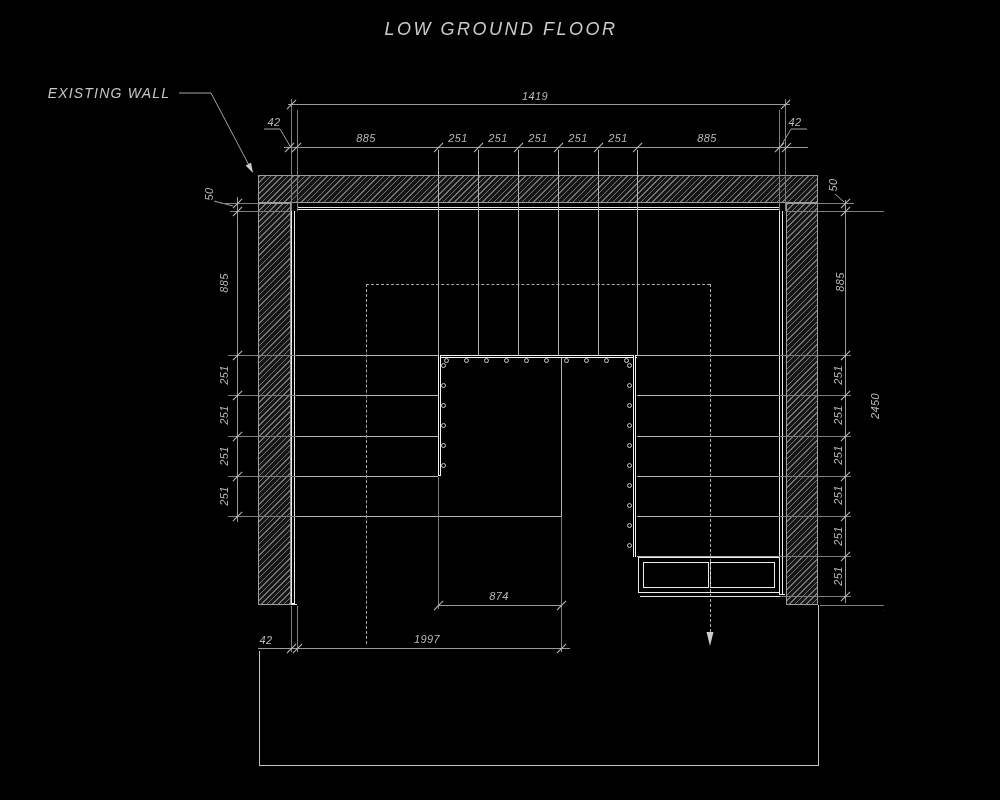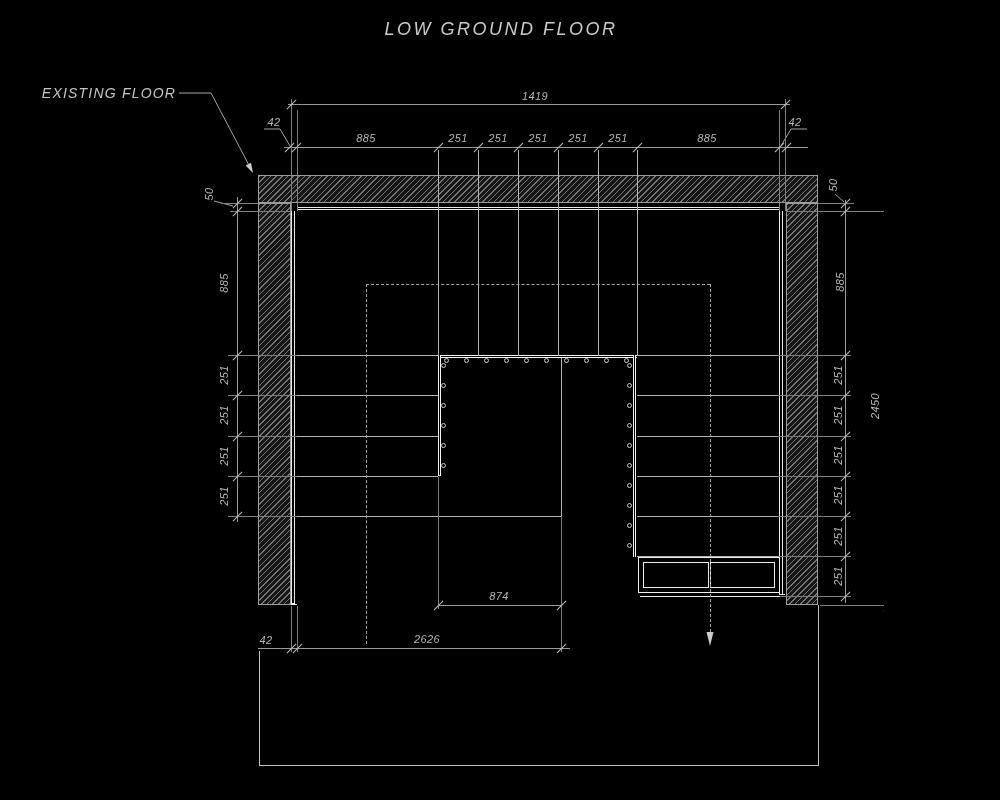--- a/index.html
+++ b/index.html
@@ -41,21 +41,21 @@
   .lbl.ann{font:italic 14px "Liberation Sans",sans-serif;letter-spacing:1.2px;color:#c6c6c6;}
   svg.overlay{position:absolute;left:0;top:0;}
 </style>
 </head>
 <body>
 
 <div id="canvas">
 
   <div class="lbl title" style="left:501px;top:29px">LOW GROUND FLOOR</div>
 
-  <div class="lbl ann" style="left:109px;top:93px">EXISTING FLOOR</div>
+  <div class="lbl ann" style="left:109px;top:93px">EXISTING WALL</div>
 
   <svg class="overlay" width="1000" height="800">
     <polyline points="179,93 211,93 251,169" fill="none" stroke="#a5a5a5" stroke-width="1"></polyline>
     <polygon points="253,173 245.6,165.5 251,162.7" fill="#cccccc"></polygon>
     <polyline points="264,129 280,129 290,146" fill="none" stroke="#a5a5a5" stroke-width="1"></polyline>
     <polyline points="807,129 791,129 781,146" fill="none" stroke="#a5a5a5" stroke-width="1"></polyline>
     <polyline points="214,201 233,206" fill="none" stroke="#a5a5a5" stroke-width="1"></polyline>
     <polyline points="835,194 844,202" fill="none" stroke="#a5a5a5" stroke-width="1"></polyline>
     <polygon points="710,646 706.5,632 713.5,632" fill="#cccccc"></polygon>
   </svg>
@@ -185,21 +185,21 @@
     <div class="lbl rot" style="left: 833px; top: 185px;">50</div>
     <div class="lbl rot" style="left: 840px; top: 282px;">885</div>
     <div class="lbl rot" style="left: 838px; top: 375px;">251</div>
     <div class="lbl rot" style="left: 838px; top: 415px;">251</div>
     <div class="lbl rot" style="left: 838px; top: 455px;">251</div>
     <div class="lbl rot" style="left: 838px; top: 495px;">251</div>
     <div class="lbl rot" style="left: 838px; top: 536px;">251</div>
     <div class="lbl rot" style="left: 838px; top: 576px;">251</div>
     <div class="lbl rot" style="left: 875px; top: 406px;">2450</div>
     <div class="lbl" style="left: 499px; top: 596px;">874</div>
-    <div class="lbl" style="left: 427px; top: 639px;">2626</div>
+    <div class="lbl" style="left: 427px; top: 639px;">1997</div>
     <div class="lbl" style="left: 266px; top: 640px;">42</div>
     <div class="lug" style="left: 444px; top: 358px;"></div>
     <div class="lug" style="left: 464px; top: 358px;"></div>
     <div class="lug" style="left: 484px; top: 358px;"></div>
     <div class="lug" style="left: 504px; top: 358px;"></div>
     <div class="lug" style="left: 524px; top: 358px;"></div>
     <div class="lug" style="left: 544px; top: 358px;"></div>
     <div class="lug" style="left: 564px; top: 358px;"></div>
     <div class="lug" style="left: 584px; top: 358px;"></div>
     <div class="lug" style="left: 604px; top: 358px;"></div>

